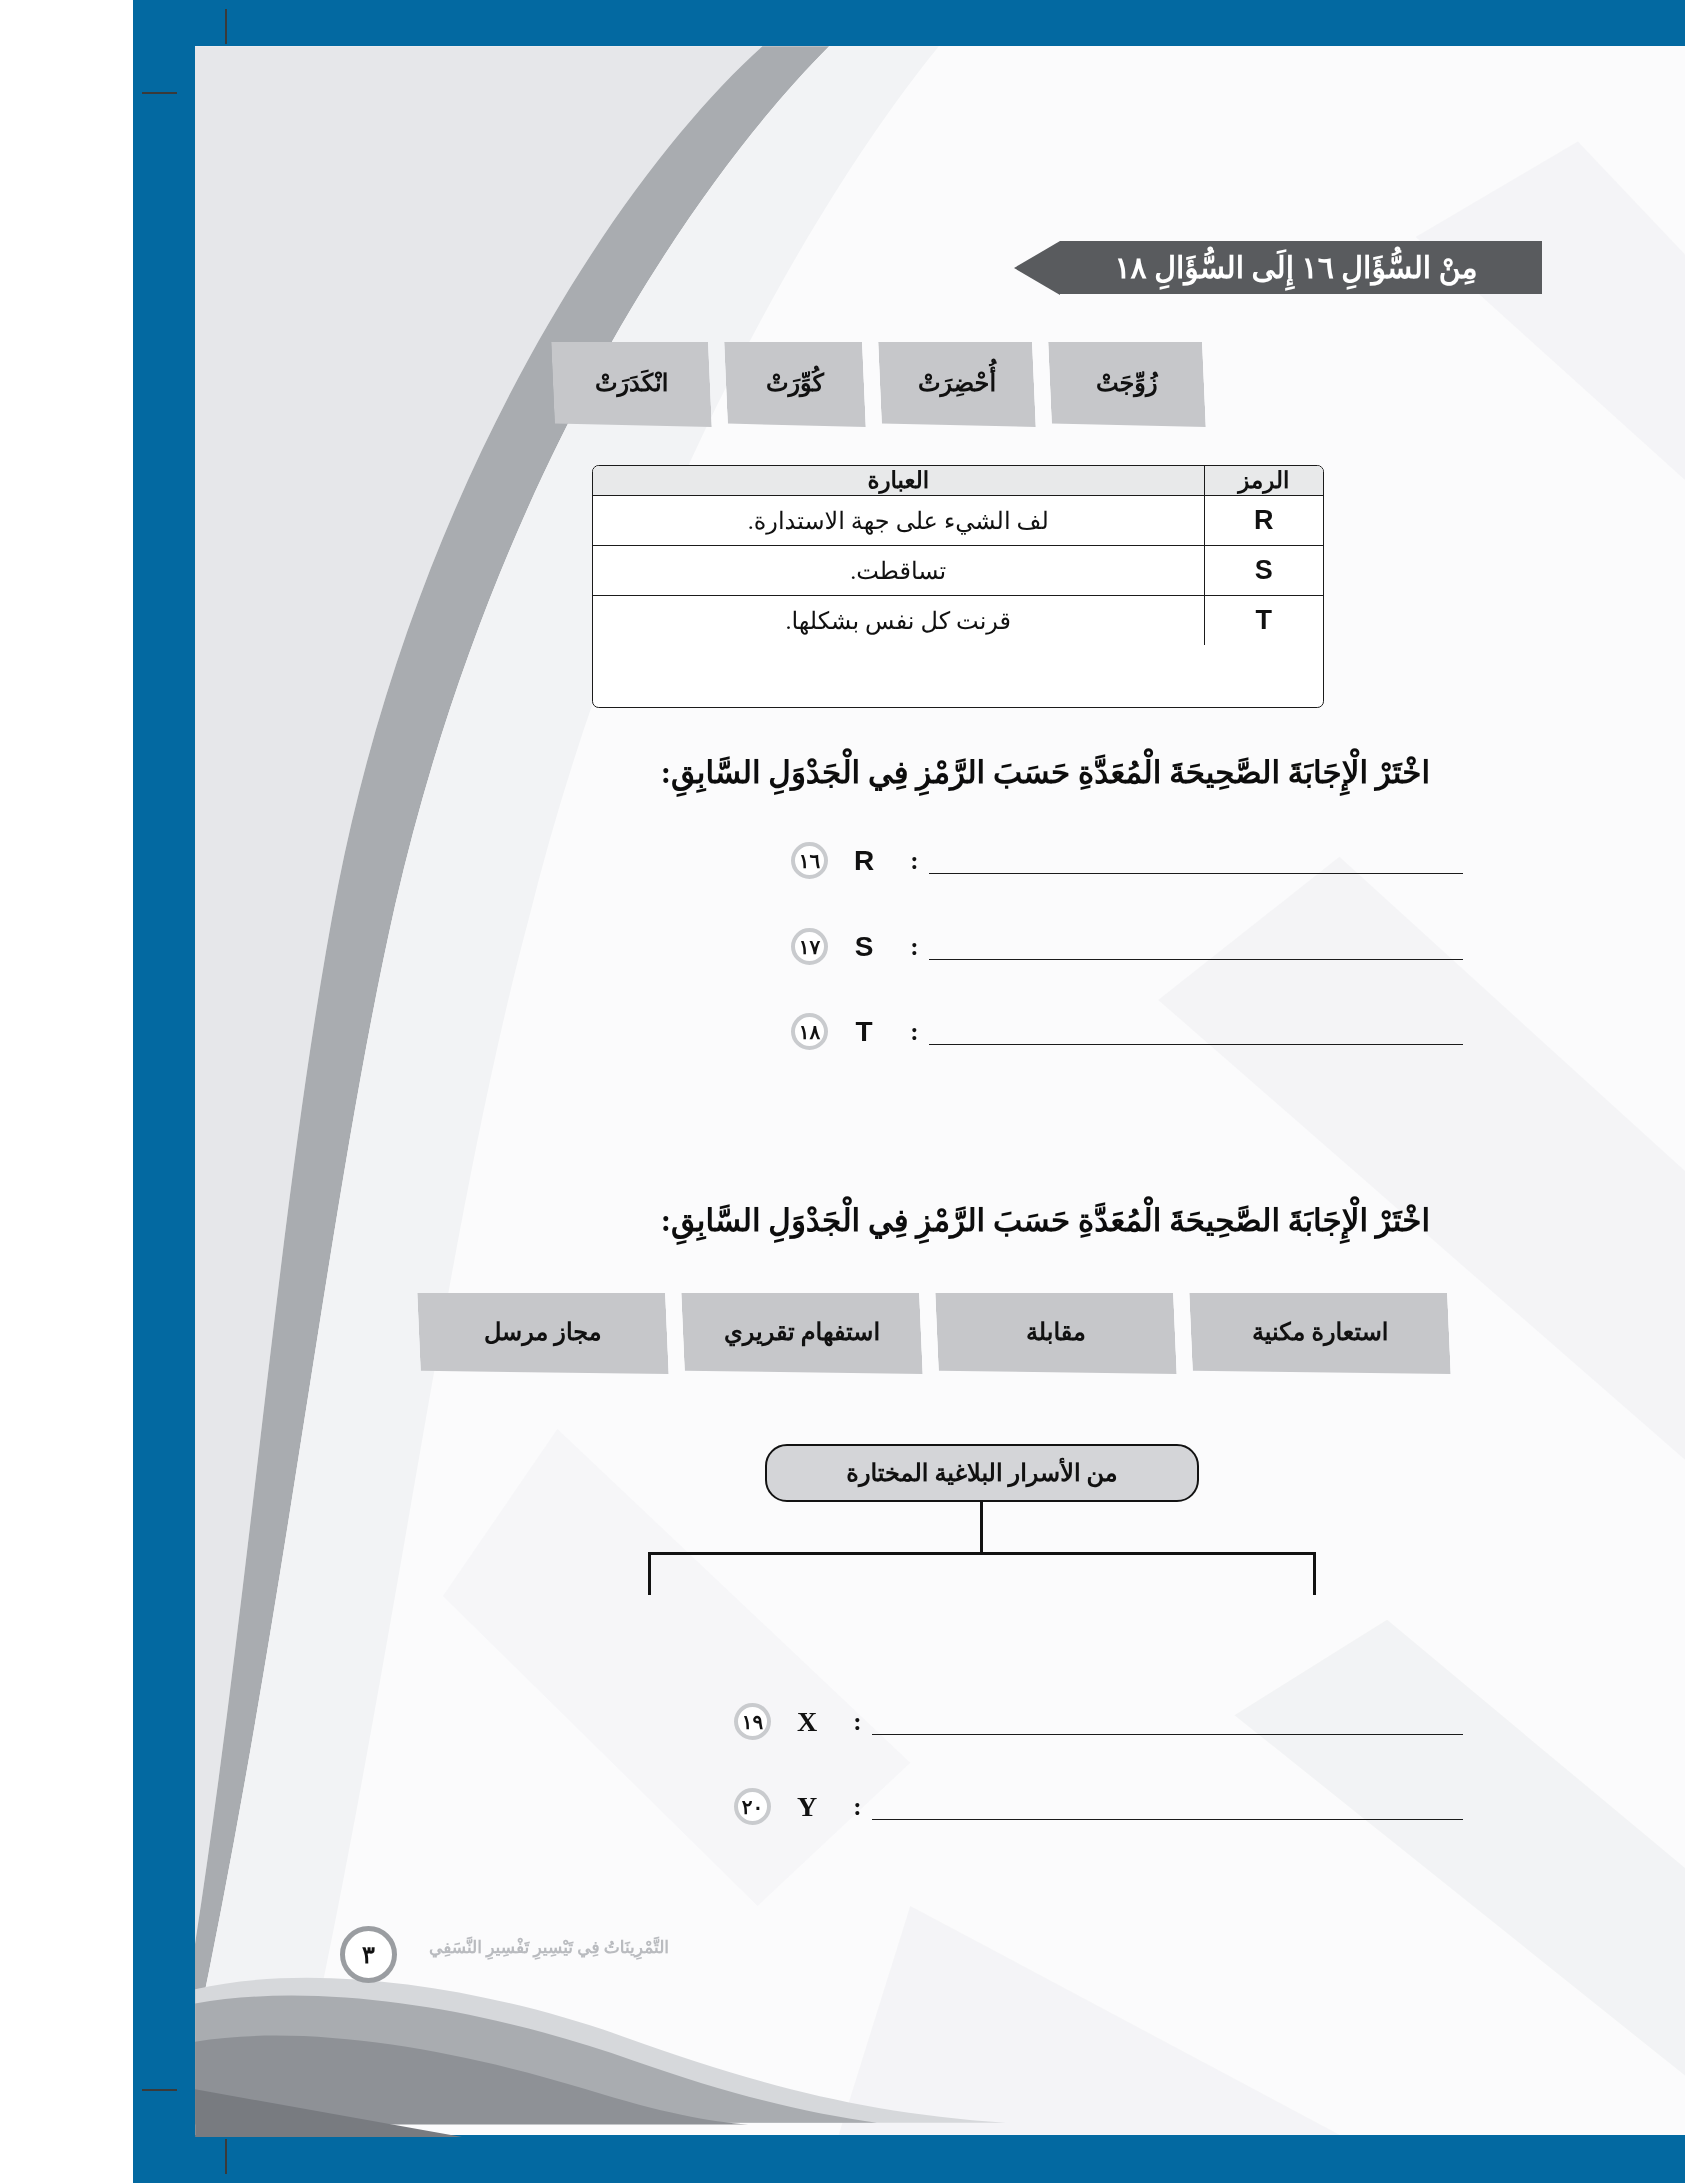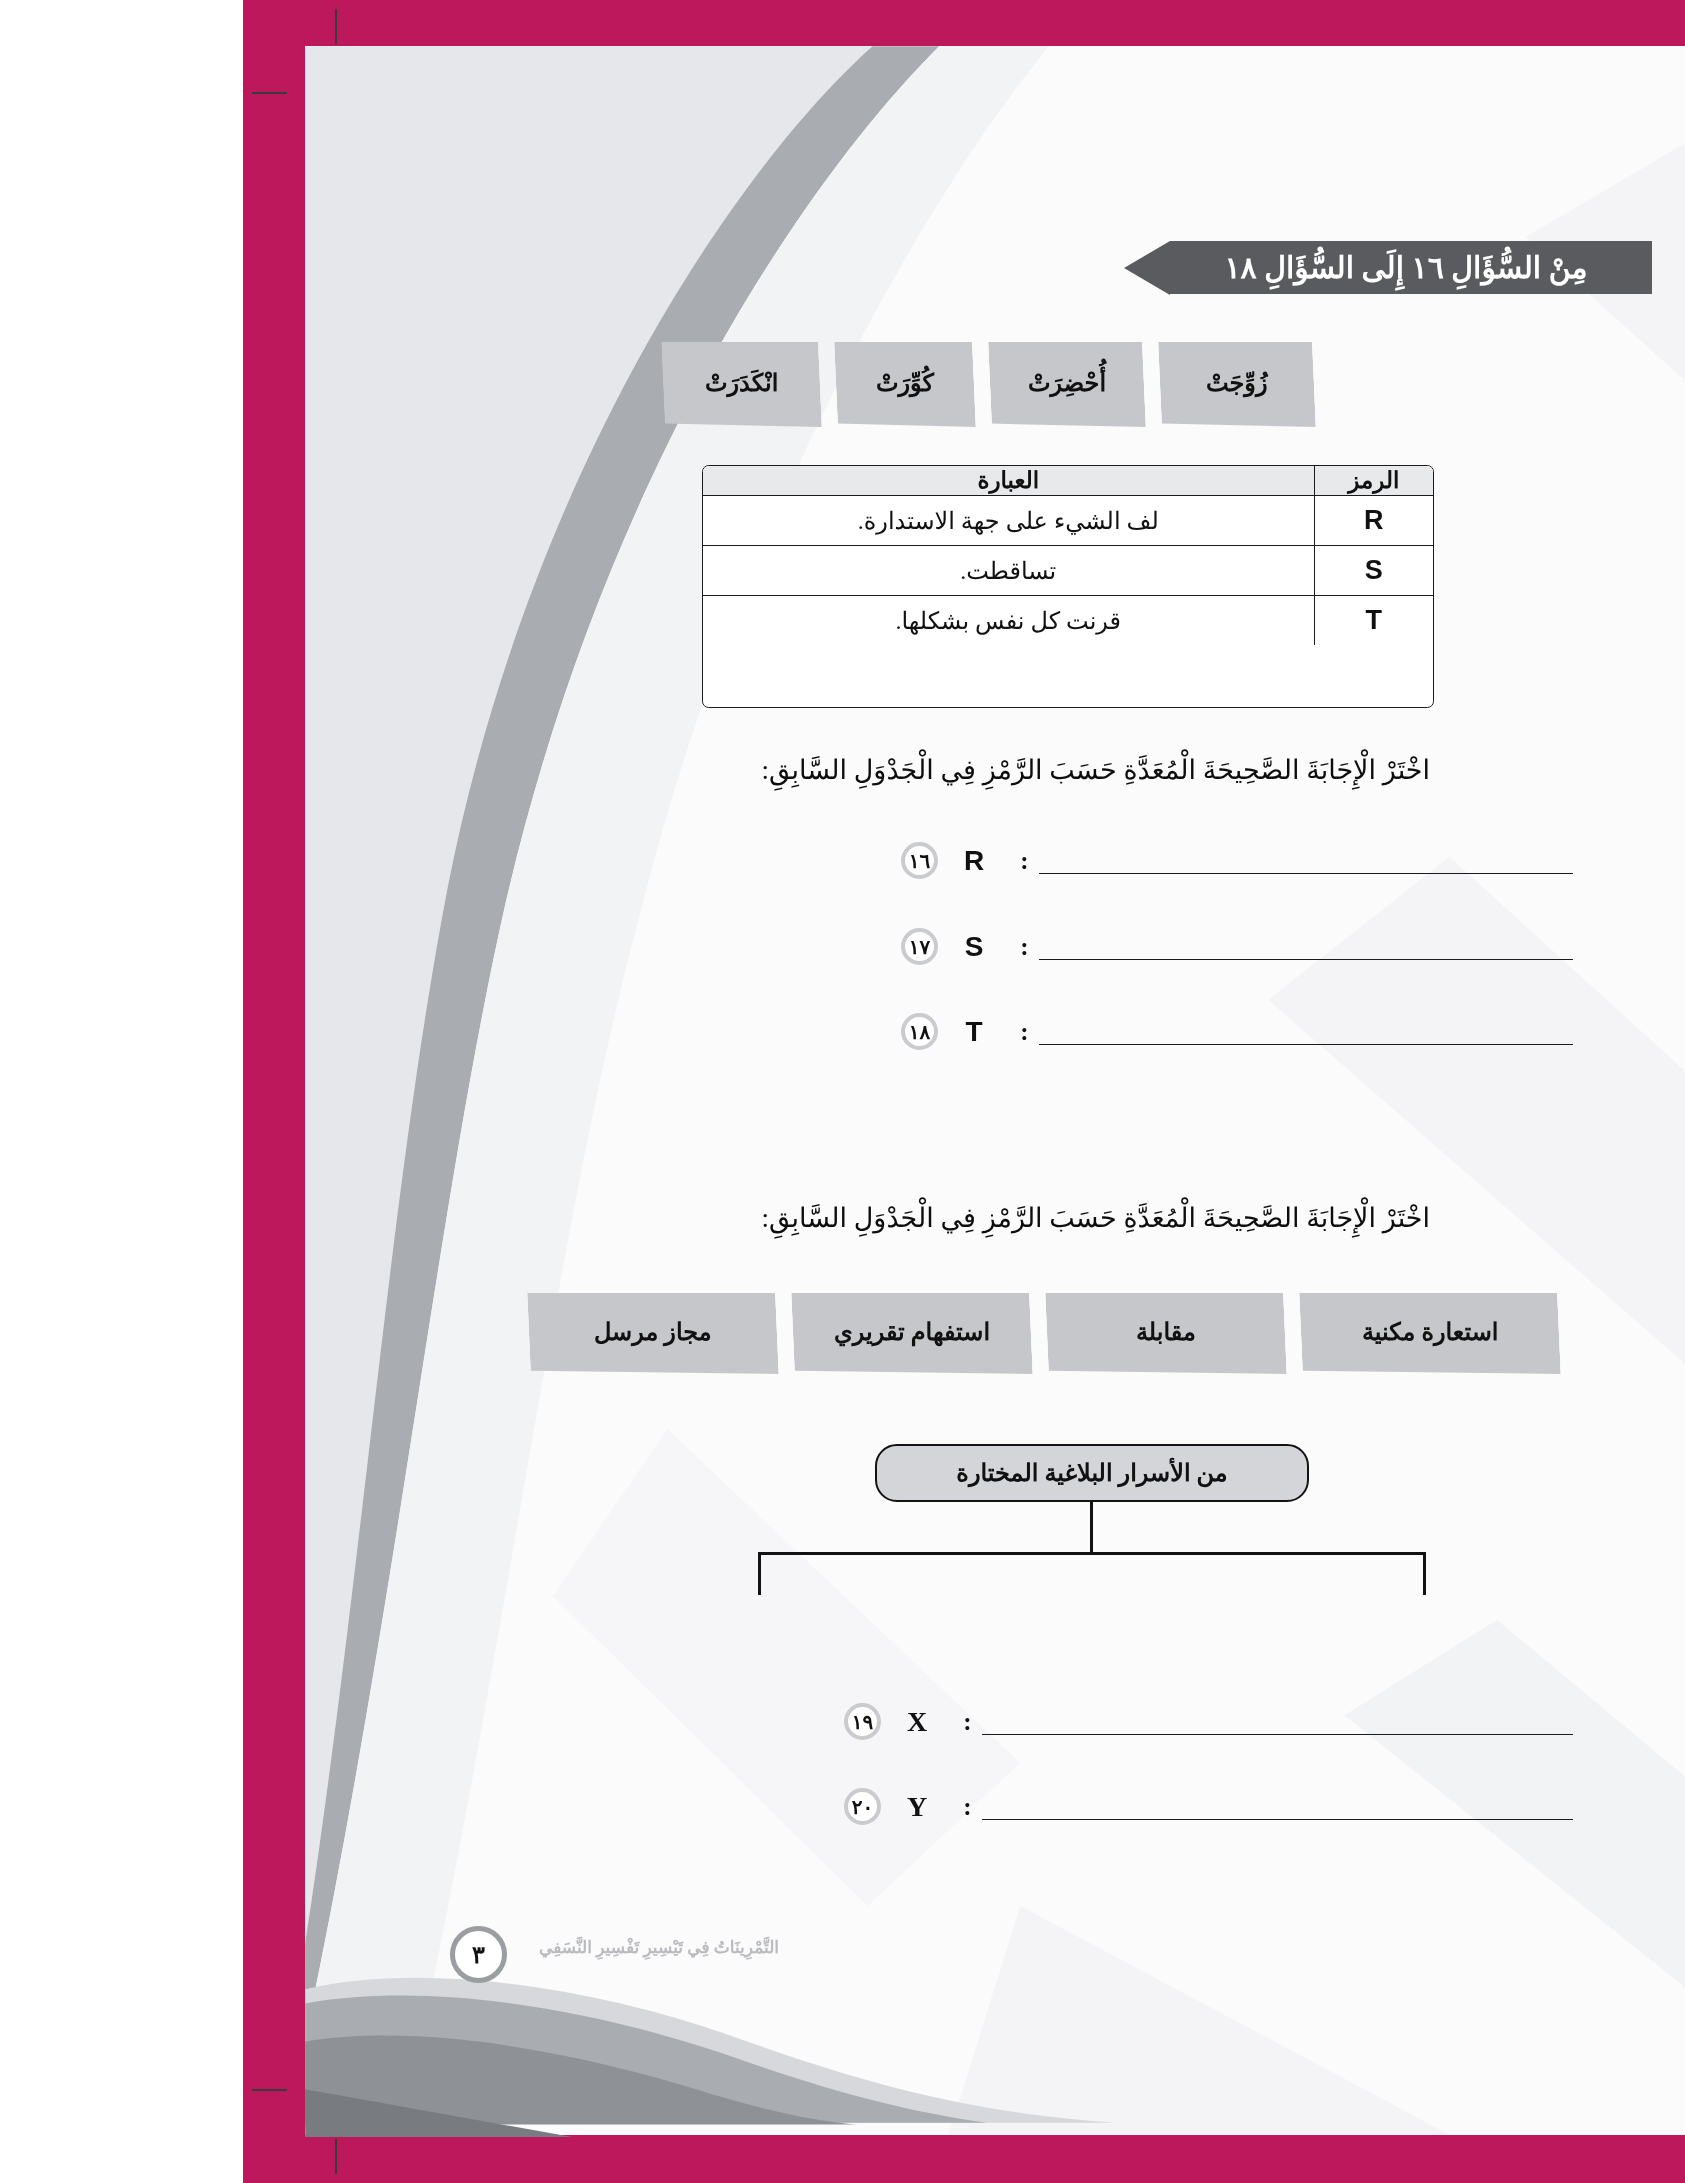--- a/index.html
+++ b/index.html
@@ -5,23 +5,23 @@
   html, body {
     margin: 0;
     padding: 0;
     background: #ffffff;
   }
   body {
     font-family: "Liberation Serif", "DejaVu Serif", serif;
   }
   #page {
     position: relative;
-    width: 1442px;
+    width: 1552px;
     height: 2183px;
-    background: #be185d;
+    background: #0369a1;
     overflow: hidden;
   }
 
   
   .crop {
     position: absolute;
     background: #3a3a3a;
   }
   .crop.h { width: 35px; height: 1.9px; }
   .crop.v { width: 1.9px; height: 35px; }
@@ -141,22 +141,22 @@
   .th-text { font-size: 23px; font-weight: 700; color: #111; }
   .cell-phrase { font-size: 24px; color: #111; padding: 10.5px 22px; text-align: right; }
   .cell-sym {
     font-family: "Liberation Sans", sans-serif;
     font-size: 27px; font-weight: 700; color: #111;
   }
 
   
   .instruction {
     position: absolute;
-    font-size: 27px;
-    font-weight: 400;
+    font-size: 31px;
+    font-weight: 700;
     color: #0d0d0d;
     white-space: nowrap;
     text-align: left;
   }
 
   
   .ansrow {
     position: absolute;
     display: flex;
     flex-direction: row;

